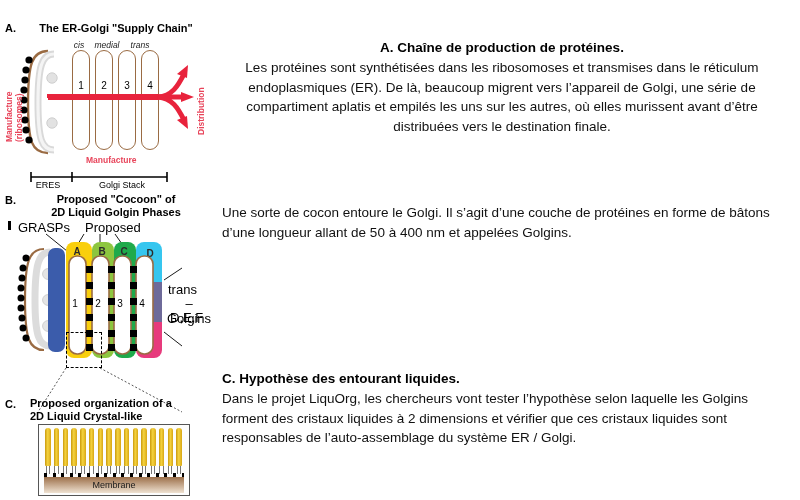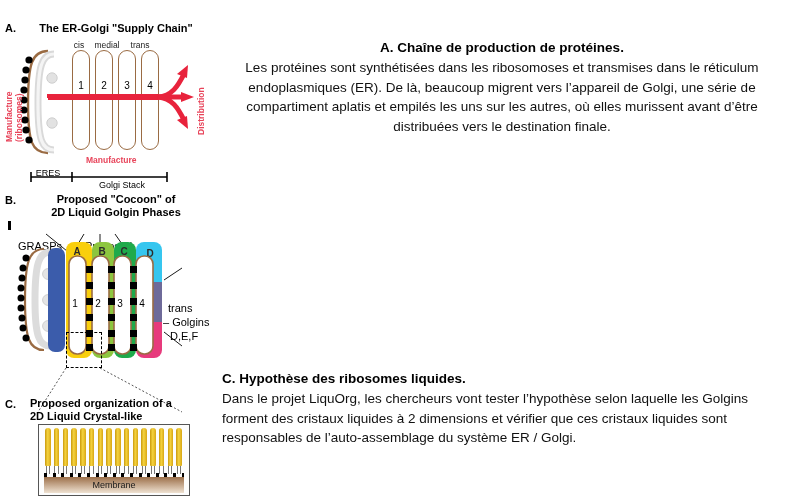--- a/index.html
+++ b/index.html
@@ -57,20 +57,21 @@
     font-size: 10px;
     color: #000;
     text-align: center;
     width: 14px;
   }
   .stack-label {
     position: absolute;
     font-size: 8.5px;
     color: #222;
     text-align: center;
+    font-style: italic;
   }
   .red-text {
     position: absolute;
     color: #e8445a;
     font-size: 8.5px;
     font-weight: bold;
   }
   .vert-red {
     transform: rotate(-90deg);
     transform-origin: left top;
@@ -91,23 +92,22 @@
   }
   .phase-letter {
     position: absolute;
     font-size: 10px;
     font-weight: bold;
     color: #2b2b2b;
     text-align: center;
   }
   .b-label {
     position: absolute;
-    font-size: 11px;
-    color: #000;
-    margin-top: 20px;
+    font-size: 13px;
+    color: #000;
   }
   .grasp-marker {
     position: absolute;
     width: 7px; height: 9px;
     background: #000;
     border-left: 2px solid #fff;
     border-right: 2px solid #fff;
     box-sizing: border-box;
   }
 
@@ -225,21 +225,21 @@
 
       <div class="red-text" style="left:86px; top:155px;">Manufacture</div>
 
       <svg style="position:absolute; left:28px; top:170px;" width="160" height="12">
         <line x1="3" y1="2" x2="3" y2="12" stroke="#000" stroke-width="1.6"></line>
         <line x1="3" y1="7" x2="44" y2="7" stroke="#000" stroke-width="1.3"></line>
         <line x1="44" y1="2" x2="44" y2="12" stroke="#000" stroke-width="1.6"></line>
         <line x1="44" y1="7" x2="139" y2="7" stroke="#000" stroke-width="1.3"></line>
         <line x1="139" y1="2" x2="139" y2="12" stroke="#000" stroke-width="1.6"></line>
       </svg>
-      <div class="bracket-label" style="left:24px; top:168px; width:48px;">ERES</div>
+      <div class="bracket-label" style="left:24px; top:180px; width:48px;">ERES</div>
       <div class="bracket-label" style="left:76px; top:180px; width:92px;">Golgi Stack</div>
     </div>
 
     <div class="panelB">
       <div class="panel-letter" style="left:5px; top:4px;">B.</div>
       <div class="panel-title" style="left:26px; top:3px; width:180px;">Proposed "Cocoon" of</div>
       <div class="panel-title" style="left:26px; top:16px; width:180px;">2D Liquid Golgin Phases</div>
 
       <div class="grasp-marker" style="left:6px; top:31px;"></div>
       <div class="b-label" style="left:18px; top:30px;">GRASPs</div>
@@ -394,21 +394,22 @@
     </div>
   </div>
 
   <div class="text-col">
     <div class="text-block" style="top:38px;text-align:center;">
       <p class="tb-head">A. Chaîne de production de protéines.</p>
       <p class="tb-body">Les protéines sont synthétisées dans les ribosomoses et transmises dans le réticulum endoplasmiques (ER). De là, beaucoup migrent vers l’appareil de Golgi, une série de compartiment aplatis et empilés les uns sur les autres, où elles murissent avant d’être distribuées vers le destination finale.</p>
     </div>
 
     <div class="text-block" style="top:203px;">
+      <p class="tb-body">Une sorte de cocon entoure le Golgi. Il s’agit d’une couche de protéines en forme de bâtons d’une longueur allant de 50 à 400 nm et appelées Golgins.</p>
     </div>
 
     <div class="text-block" style="top:369px;">
-      <p class="tb-head">C. Hypothèse des ribosomes liquides.</p>
+      <p class="tb-head">C. Hypothèse des entourant liquides.</p>
       <p class="tb-body">Dans le projet LiquOrg, les chercheurs vont tester l’hypothèse selon laquelle les Golgins forment des cristaux liquides à 2 dimensions et vérifier que ces cristaux liquides sont responsables de l’auto-assemblage du système ER / Golgi.</p>
     </div>
   </div>
 
 </div>
 
 </body></html>

